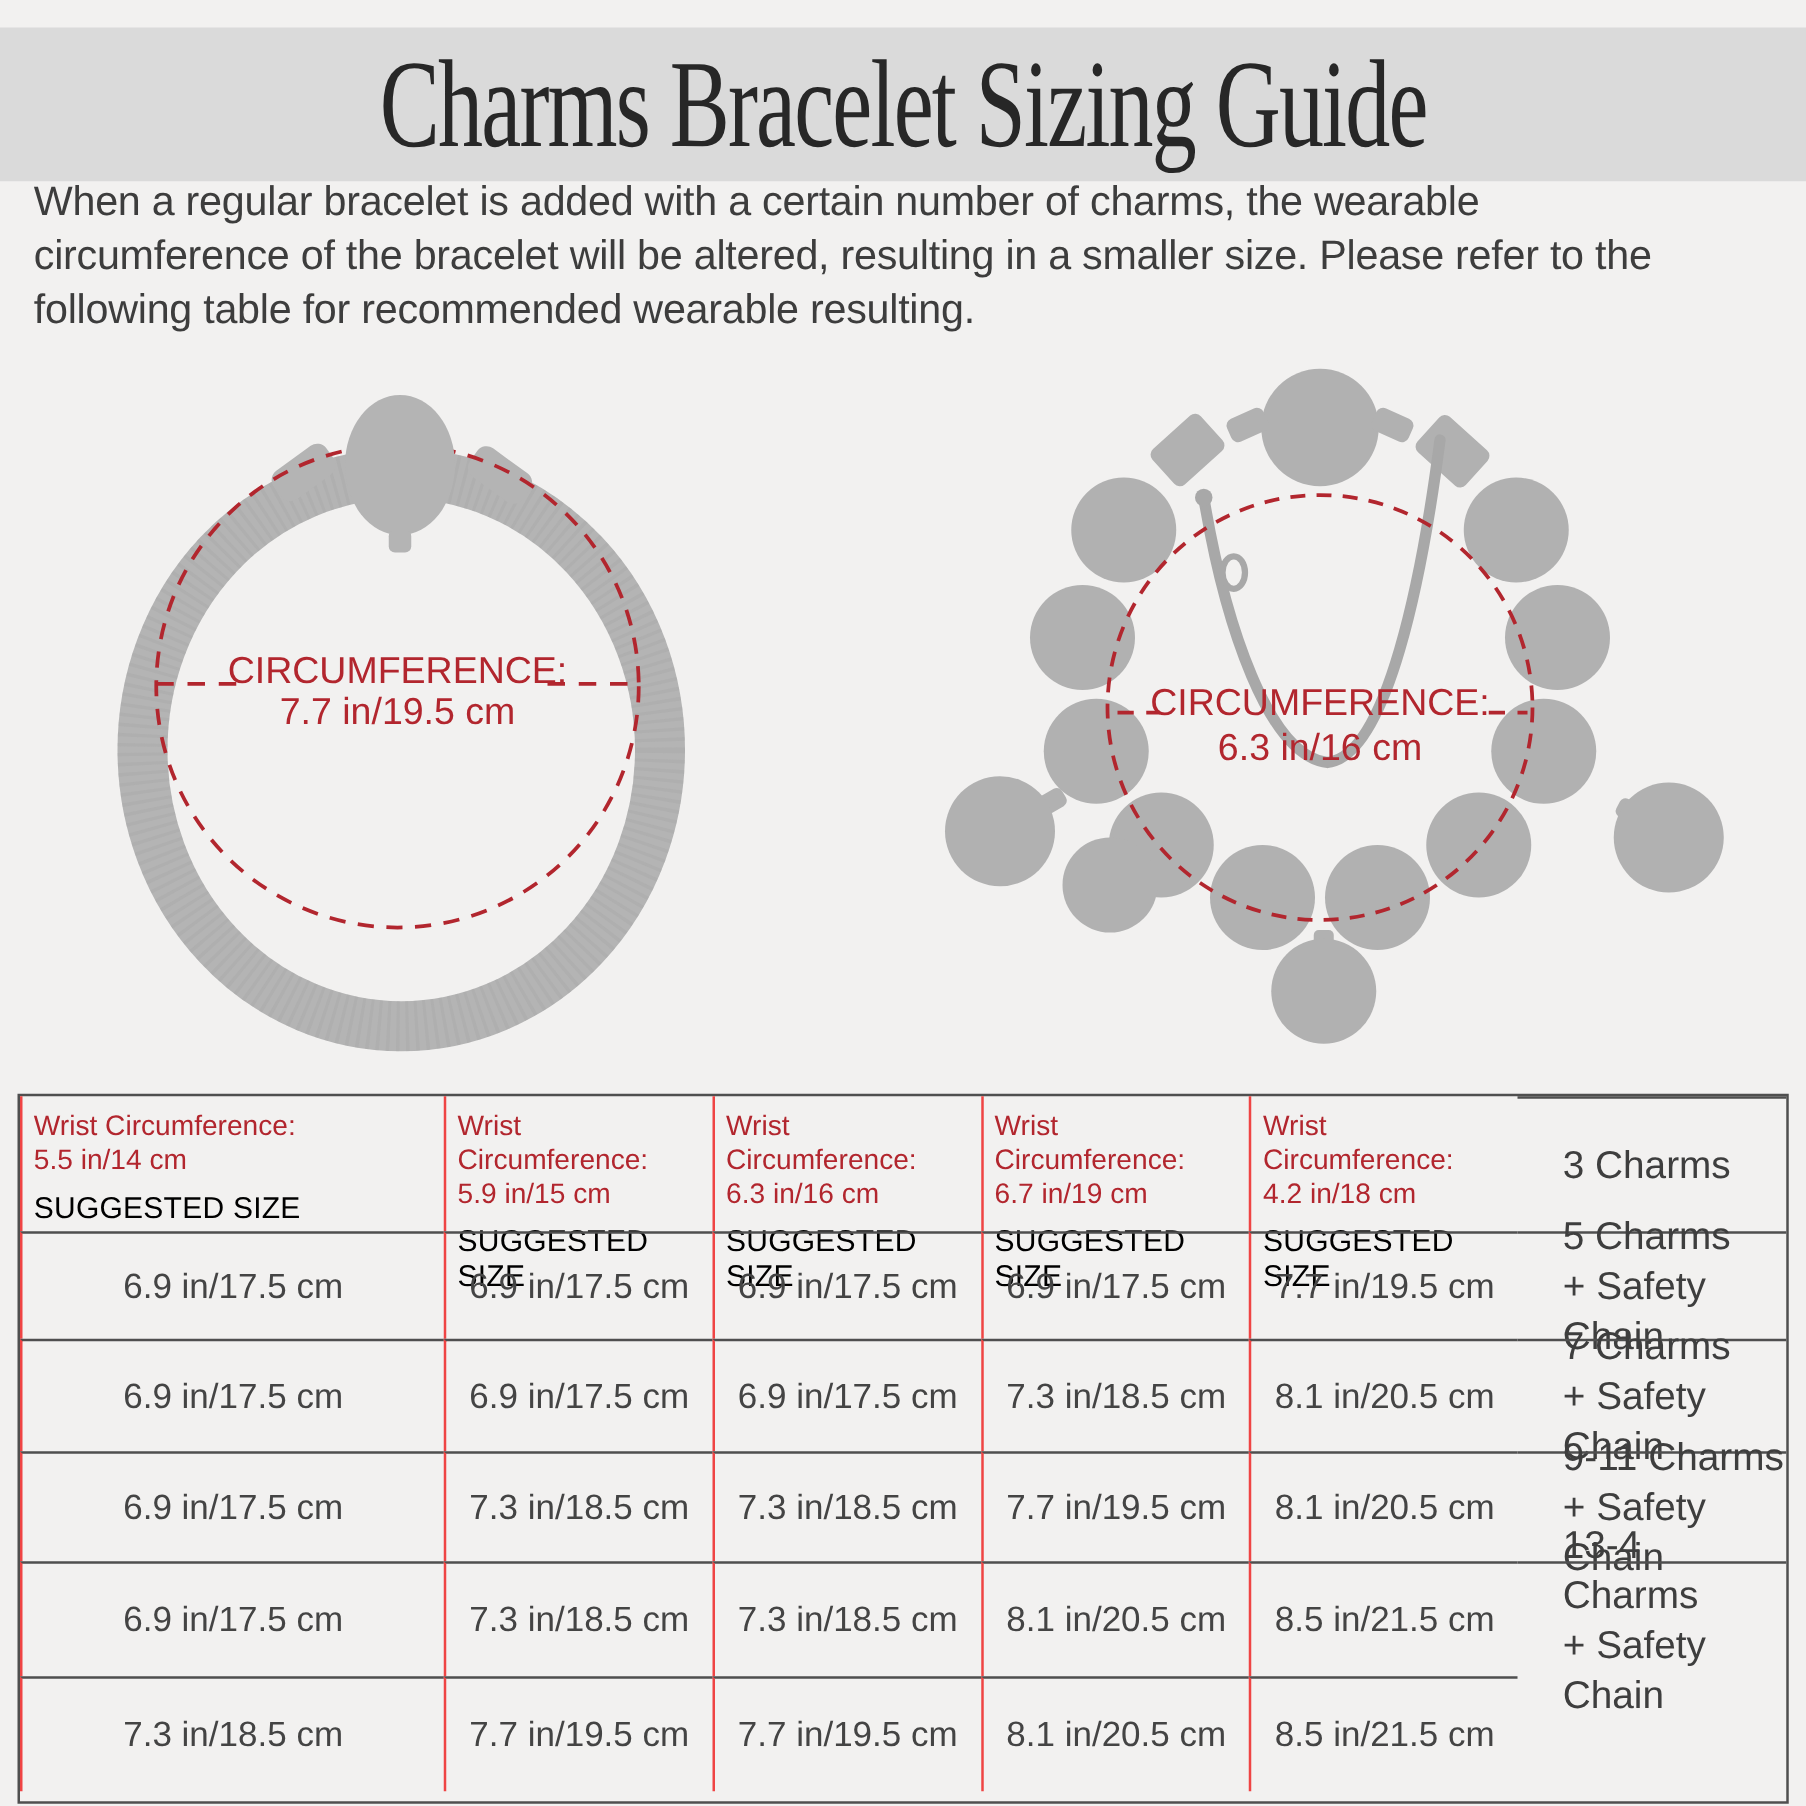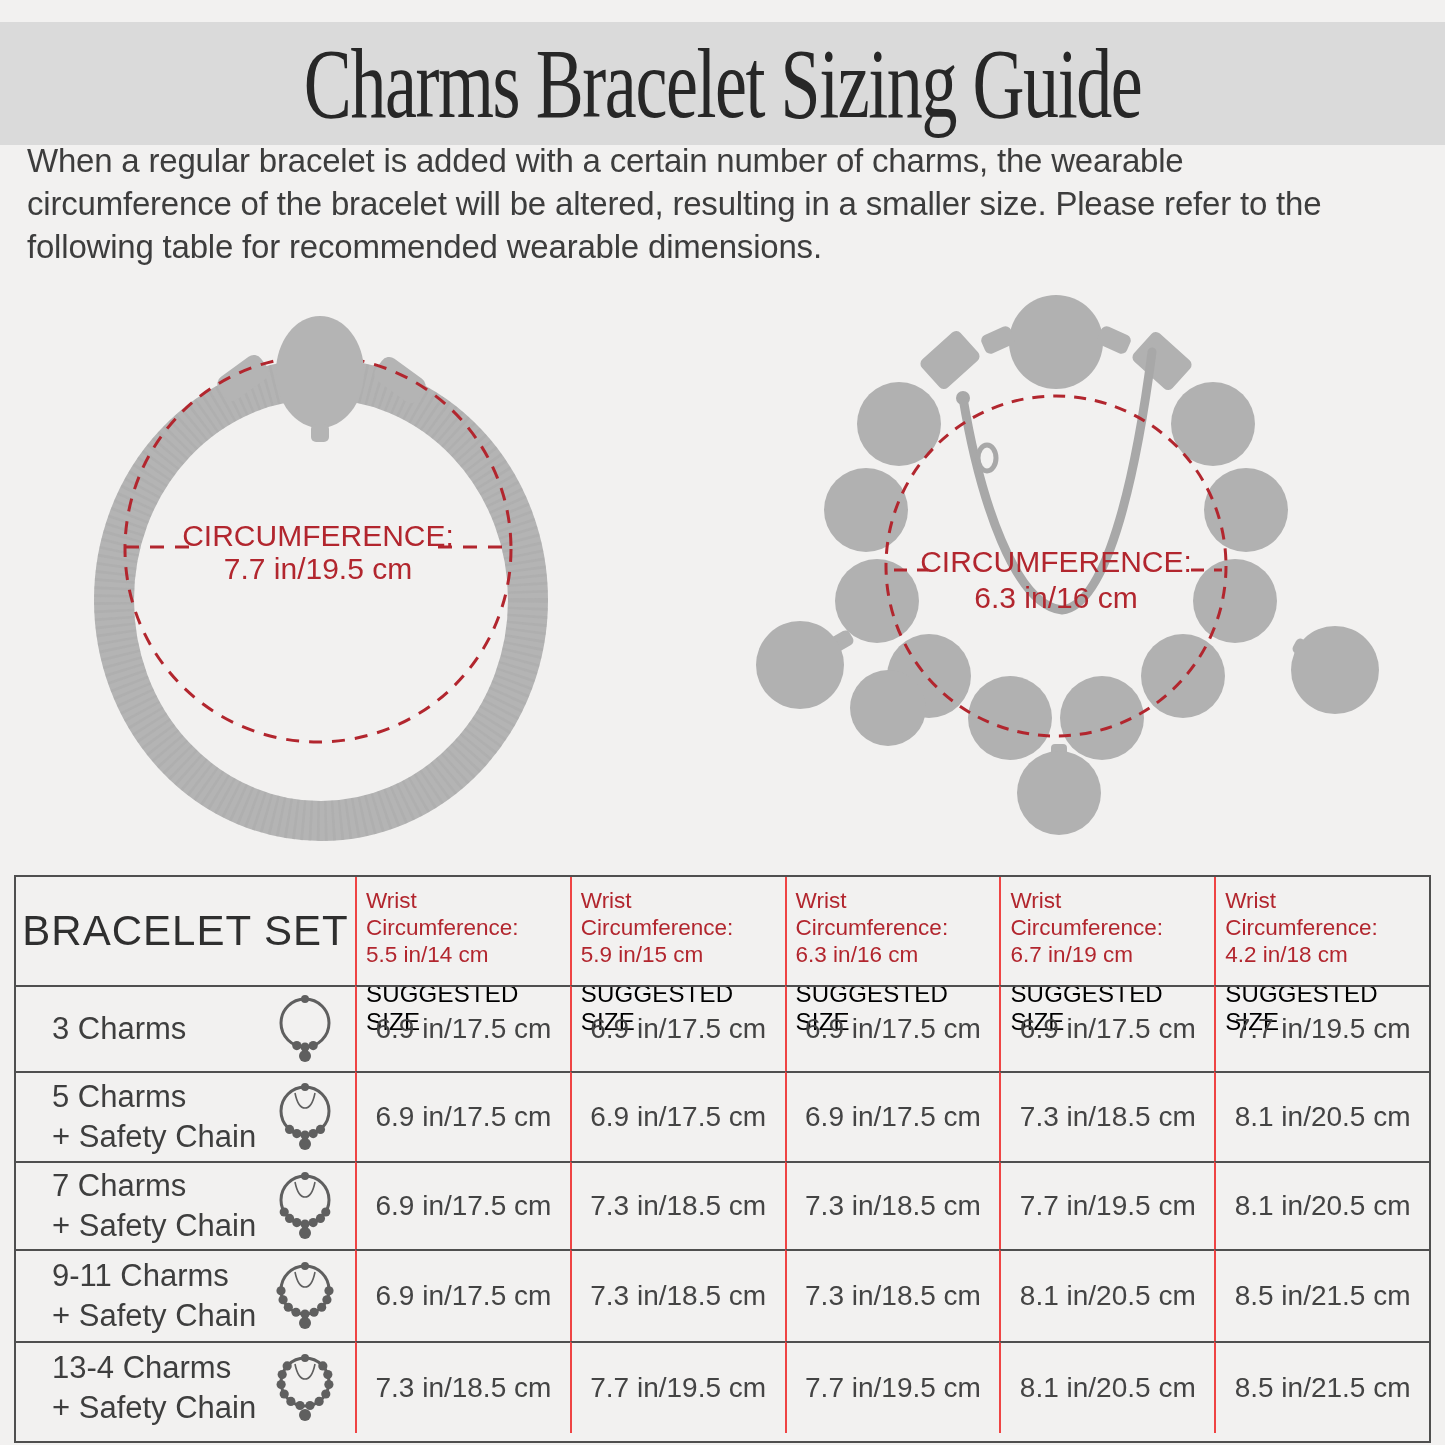--- a/index.html
+++ b/index.html
@@ -40,21 +40,21 @@
 
 <div id="stage">
 
   <div class="band">
     <h1><span>Charms Bracelet Sizing Guide</span></h1>
   </div>
 
   <div class="intro">
     <div>When a regular bracelet is added with a certain number of charms, the wearable</div>
     <div>circumference of the bracelet will be altered, resulting in a smaller size. Please refer to the</div>
-    <div>following table for recommended wearable dimensions.</div>
+    <div>following table for recommended wearable resulting.</div>
   </div>
 
   <div class="diagram diag-left">
     <svg width="560" height="580" viewBox="0 0 560 580">
       <ellipse cx="281" cy="310" rx="207" ry="221" fill="none" stroke="#b4b4b4" stroke-width="40"></ellipse>
       <ellipse cx="281" cy="310" rx="207" ry="221" fill="none" stroke="#a3a3a3" stroke-width="40" stroke-dasharray="2.5 5" opacity="0.28"></ellipse>
       <g transform="translate(203,88) rotate(-36)">
           <rect x="-26" y="-14" width="52" height="28" rx="9" fill="#b4b4b4"></rect>
         </g>
       <g transform="translate(360,90) rotate(36)">
@@ -115,23 +115,20 @@
       <circle cx="316" cy="286" r="170" fill="none" stroke="#b2262e" stroke-width="3" stroke-dasharray="12 9"></circle>
       <line x1="154" y1="290" x2="188" y2="290" stroke="#b2262e" stroke-width="3" stroke-dasharray="13 10"></line>
       <line x1="451" y1="290" x2="482" y2="290" stroke="#b2262e" stroke-width="3" stroke-dasharray="13 10"></line>
       <text class="red" x="316" y="292" text-anchor="middle">CIRCUMFERENCE:</text>
       <text class="red" x="316" y="328" text-anchor="middle">6.3 in/16 cm</text>
     </svg>
   </div>
 
   <div class="sizing-table">
 
-    <div class="cell c0 r0 hdr-first">
-        <span>BRACELET SET</span>
-      </div>
     <div class="cell r0 hdr">
       <div class="red1">Wrist Circumference:</div>
       <div class="red2">5.5 in/14 cm</div>
       <div class="sug">SUGGESTED SIZE</div>
     </div>
     <div class="cell r0 hdr">
       <div class="red1">Wrist Circumference:</div>
       <div class="red2">5.9 in/15 cm</div>
       <div class="sug">SUGGESTED SIZE</div>
     </div>

